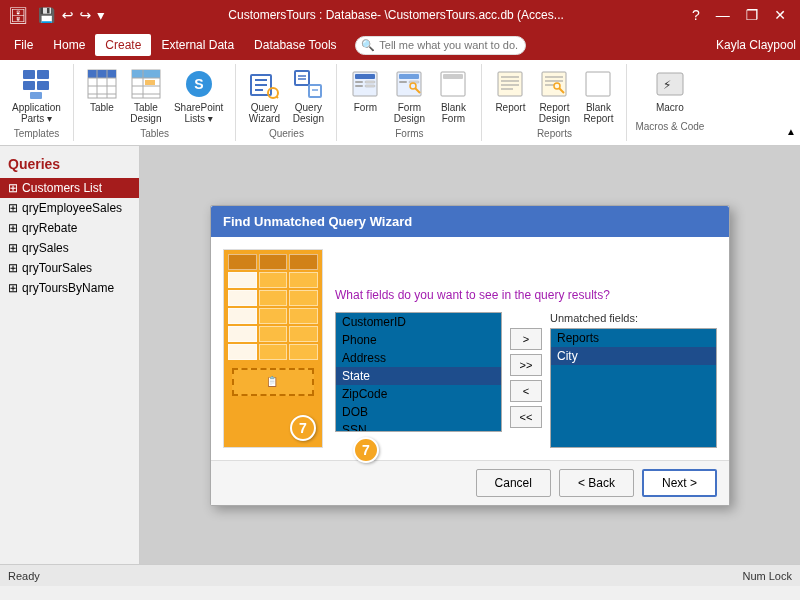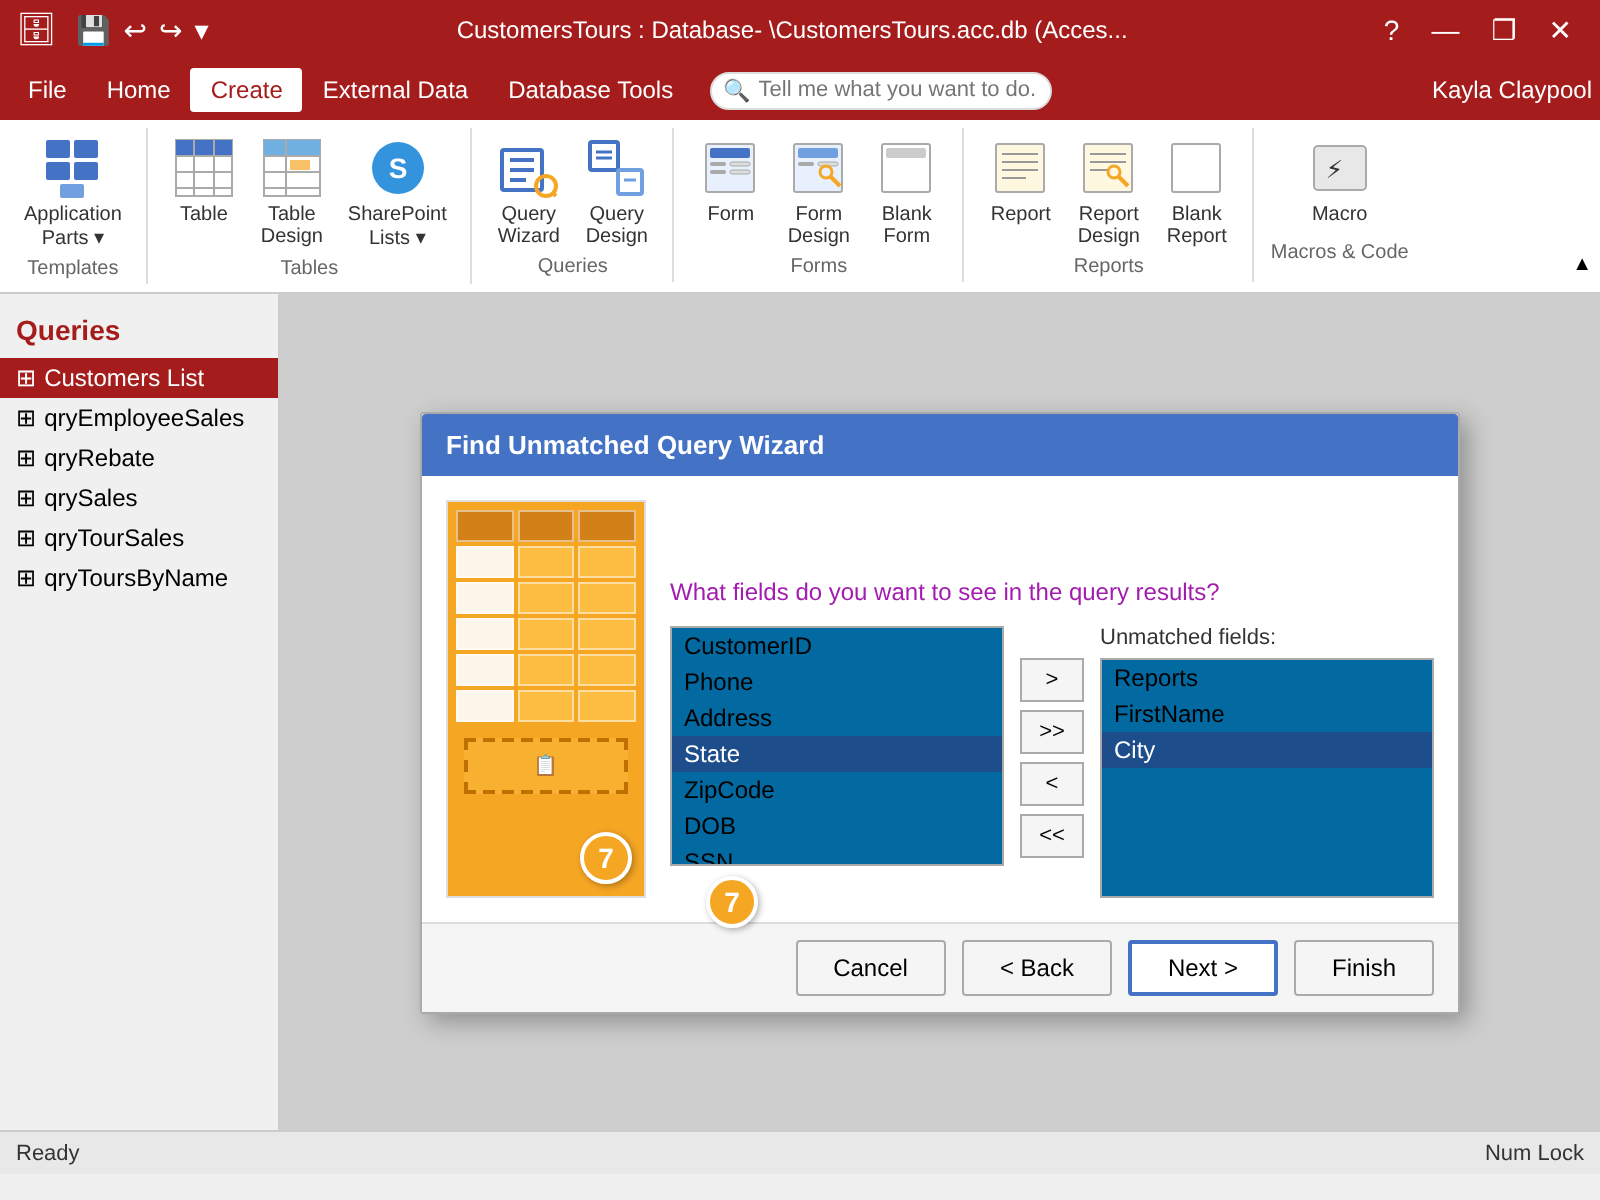--- a/index.html
+++ b/index.html
@@ -629,36 +629,34 @@
                 <button class="arrow-btn">&gt;</button>
                 <button class="arrow-btn">&gt;&gt;</button>
                 <button class="arrow-btn">&lt;</button>
                 <button class="arrow-btn">&lt;&lt;</button>
               </div>
 
               <div class="field-section">
                 <div class="field-section-label">Unmatched fields:</div>
                 <div class="field-list">
                   <div class="field-item">Reports</div>
-                  <div class="field-item">FirstName</div>
                   <div class="field-item selected">City</div>
                 </div>
               </div>
             </div>
           </div>
         </div>
 
         <div class="dialog-footer">
           <div style="position:relative; display:inline-block; margin-right:auto; margin-left: 120px;">
             <span class="number-badge" style="position:absolute; top:-32px; left:10px;">7</span>
           </div>
           <button class="dialog-btn">Cancel</button>
           <button class="dialog-btn">&lt; Back</button>
           <button class="dialog-btn primary">Next &gt;</button>
-          <button class="dialog-btn">Finish</button>
         </div>
       </div>
     </div>
   </div>
 </div>
 
 <div class="statusbar">
   <span>Ready</span>
   <span>Num Lock</span>
 </div>

